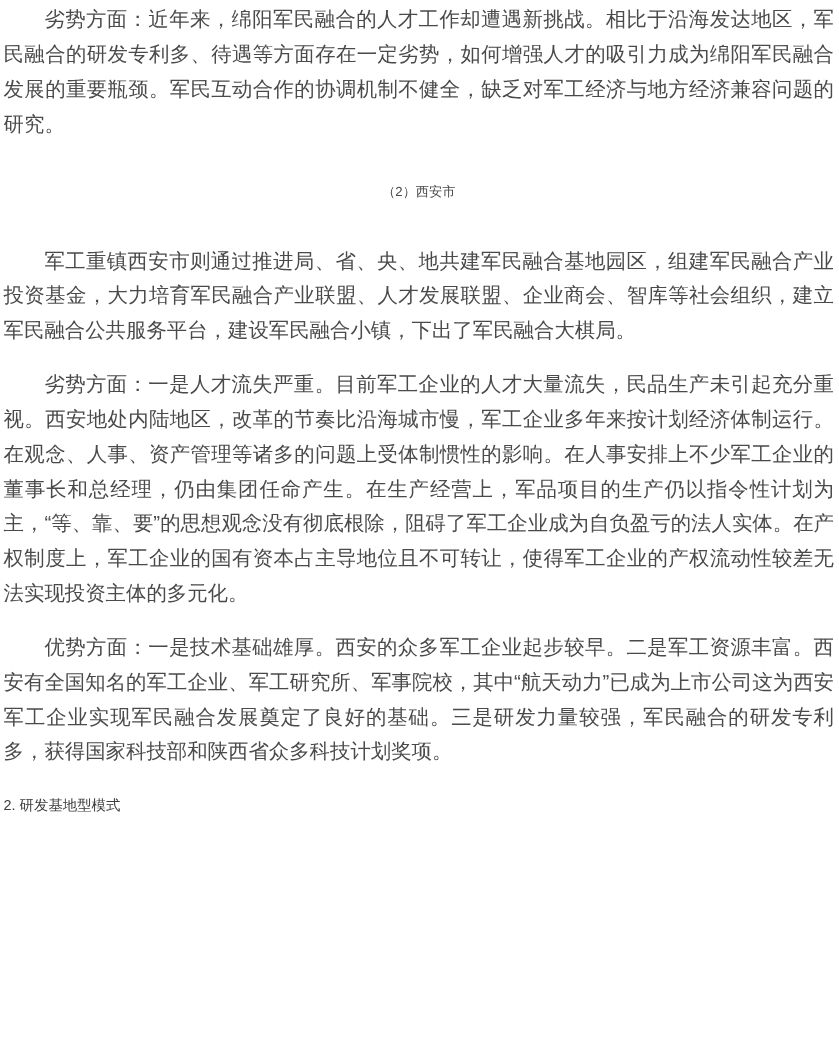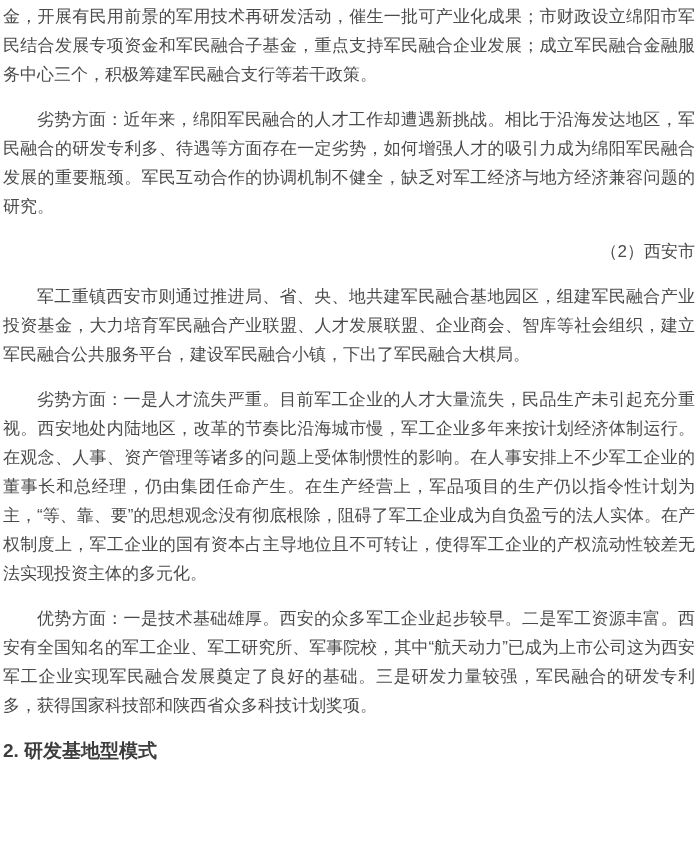--- a/index.html
+++ b/index.html
@@ -20,44 +20,43 @@
     overflow: hidden;
   }
   .para {
     margin: 16px 0;
     text-indent: 2em;
   }
   .para.no-indent {
     text-indent: 0;
   }
   .subheading {
-    margin: 16px 0;
+    margin: 28px 0;
     text-indent: 0;
-    text-align: right;
+    text-align: center;
     color: #4a4a4a;
-    font-size: 17px;
+    font-size: 11px;
     font-weight: normal;
   }
   .bold-heading {
     margin: 16px 0;
     text-indent: 0;
     text-align: left;
     color: #3d3d3d;
-    font-size: 19px;
-    font-weight: bold;
+    font-size: 12px;
+    font-weight: normal;
   }
   .page > :first-child {
     margin-top: 2px;
   }
 </style>
 </head>
 <body>
 
 <div class="page">
-  <p class="para no-indent">金，开展有民用前景的军用技术再研发活动，催生一批可产业化成果；市财政设立绵阳市军民结合发展专项资金和军民融合子基金，重点支持军民融合企业发展；成立军民融合金融服务中心三个，积极筹建军民融合支行等若干政策。</p>
 
   <p class="para">劣势方面：近年来，绵阳军民融合的人才工作却遭遇新挑战。相比于沿海发达地区，军民融合的研发专利多、待遇等方面存在一定劣势，如何增强人才的吸引力成为绵阳军民融合发展的重要瓶颈。军民互动合作的协调机制不健全，缺乏对军工经济与地方经济兼容问题的研究。</p>
 
   <p class="subheading">（2）西安市</p>
 
   <p class="para">军工重镇西安市则通过推进局、省、央、地共建军民融合基地园区，组建军民融合产业投资基金，大力培育军民融合产业联盟、人才发展联盟、企业商会、智库等社会组织，建立军民融合公共服务平台，建设军民融合小镇，下出了军民融合大棋局。</p>
 
   <p class="para">劣势方面：一是人才流失严重。目前军工企业的人才大量流失，民品生产未引起充分重视。西安地处内陆地区，改革的节奏比沿海城市慢，军工企业多年来按计划经济体制运行。在观念、人事、资产管理等诸多的问题上受体制惯性的影响。在人事安排上不少军工企业的董事长和总经理，仍由集团任命产生。在生产经营上，军品项目的生产仍以指令性计划为主，“等、靠、要”的思想观念没有彻底根除，阻碍了军工企业成为自负盈亏的法人实体。在产权制度上，军工企业的国有资本占主导地位且不可转让，使得军工企业的产权流动性较差无法实现投资主体的多元化。</p>
 
   <p class="para">优势方面：一是技术基础雄厚。西安的众多军工企业起步较早。二是军工资源丰富。西安有全国知名的军工企业、军工研究所、军事院校，其中“航天动力”已成为上市公司这为西安军工企业实现军民融合发展奠定了良好的基础。三是研发力量较强，军民融合的研发专利多，获得国家科技部和陕西省众多科技计划奖项。</p>

